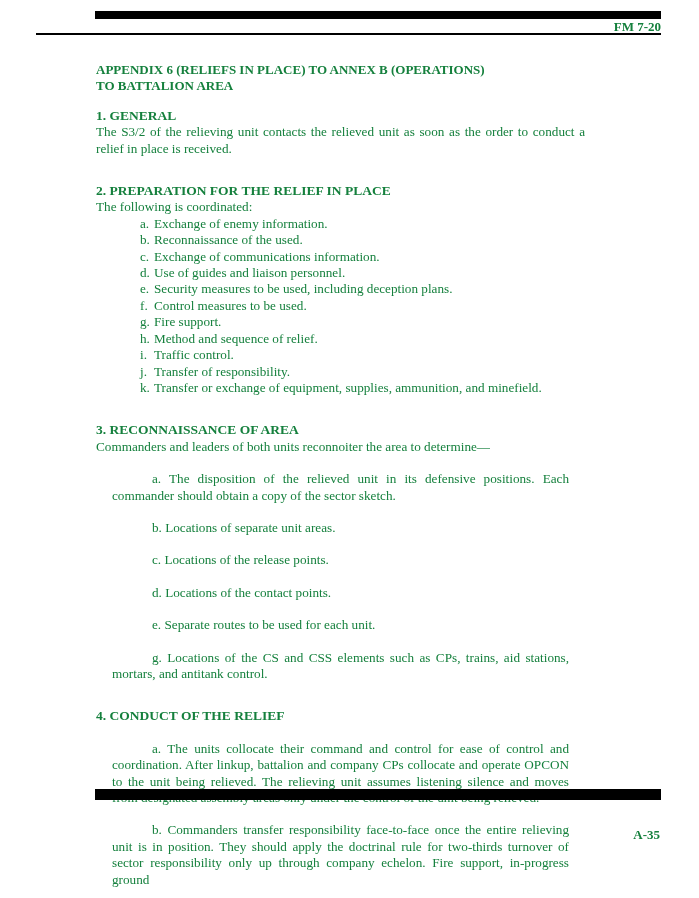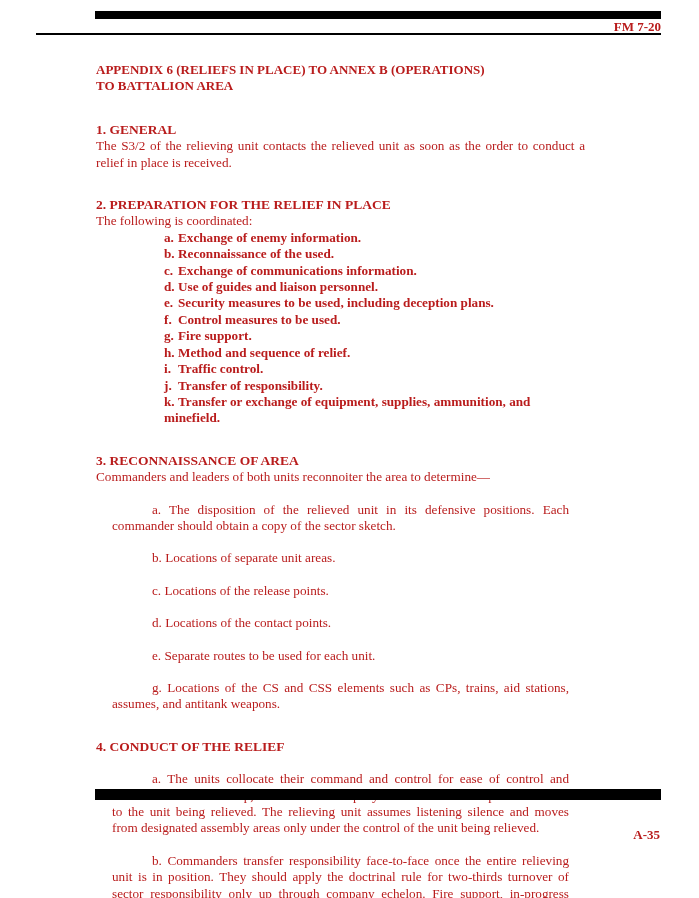--- a/index.html
+++ b/index.html
@@ -2,21 +2,21 @@
 <html><head>
 <meta charset="utf-8">
 <style>
   html, body { margin: 0; padding: 0; background: #ffffff; }
   .page {
     position: relative;
     width: 699px;
     height: 898px;
     background: #ffffff;
     font-family: "Liberation Serif", serif;
-    color: #b91c1c;
+    color: #15803d;
     overflow: hidden;
   }
   .top-bar {
     position: absolute;
     left: 95px; top: 11px;
     width: 566px; height: 8px;
     background: #000;
   }
   .doc-ref {
     position: absolute;
@@ -44,24 +44,24 @@
     text-align: left;
     margin-bottom: 0;
   }
   .heading {
     font-weight: bold;
     font-size: 13.5px;
     text-align: left;
     margin: 26px 0 0 0;
     line-height: 16.4px;
   }
-  .heading.first { margin-top: 27px; }
+  .heading.first { margin-top: 13px; }
   .body-text { margin: 0; }
   .list { margin: 0; text-align: left; }
-  .li { margin-left: 68px; font-weight: bold; }
+  .li { margin-left: 44px; }
   .li .letter { display: inline-block; width: 14px; }
   .para-indent { margin: 16px; text-indent: 40px; }
   .bottom-bar {
     position: absolute;
     left: 95px; top: 789px;
     width: 566px; height: 11px;
     background: #000;
   }
   .page-num {
     position: absolute;
@@ -106,21 +106,21 @@
       <div class="li"><span class="letter">k.</span><span>Transfer or exchange of equipment, supplies, ammunition, and minefield.</span></div>
     </div>
 
     <div class="heading">3. RECONNAISSANCE OF AREA</div>
     <p class="body-text">Commanders and leaders of both units reconnoiter the area to determine—</p>
     <p class="para-indent">a. The disposition of the relieved unit in its defensive positions. Each commander should obtain a copy of the sector sketch.</p>
     <p class="para-indent">b. Locations of separate unit areas.</p>
     <p class="para-indent">c. Locations of the release points.</p>
     <p class="para-indent">d. Locations of the contact points.</p>
     <p class="para-indent">e. Separate routes to be used for each unit.</p>
-    <p class="para-indent">g. Locations of the CS and CSS elements such as CPs, trains, aid stations, assumes, and antitank weapons.</p>
+    <p class="para-indent">g. Locations of the CS and CSS elements such as CPs, trains, aid stations, mortars, and antitank control.</p>
 
     <div class="heading">4. CONDUCT OF THE RELIEF</div>
     <p class="para-indent">a. The units collocate their command and control for ease of control and coordination. After linkup, battalion and company CPs collocate and operate OPCON to the unit being relieved. The relieving unit assumes listening silence and moves from designated assembly areas only under the control of the unit being relieved.</p>
     <p class="para-indent">b. Commanders transfer responsibility face-to-face once the entire relieving unit is in position. They should apply the doctrinal rule for two-thirds turnover of sector responsibility only up through company echelon.  Fire support, in-progress ground</p>
 
   </div>
 
   <div class="bottom-bar"></div>
   <div class="page-num">A-35</div>
 

